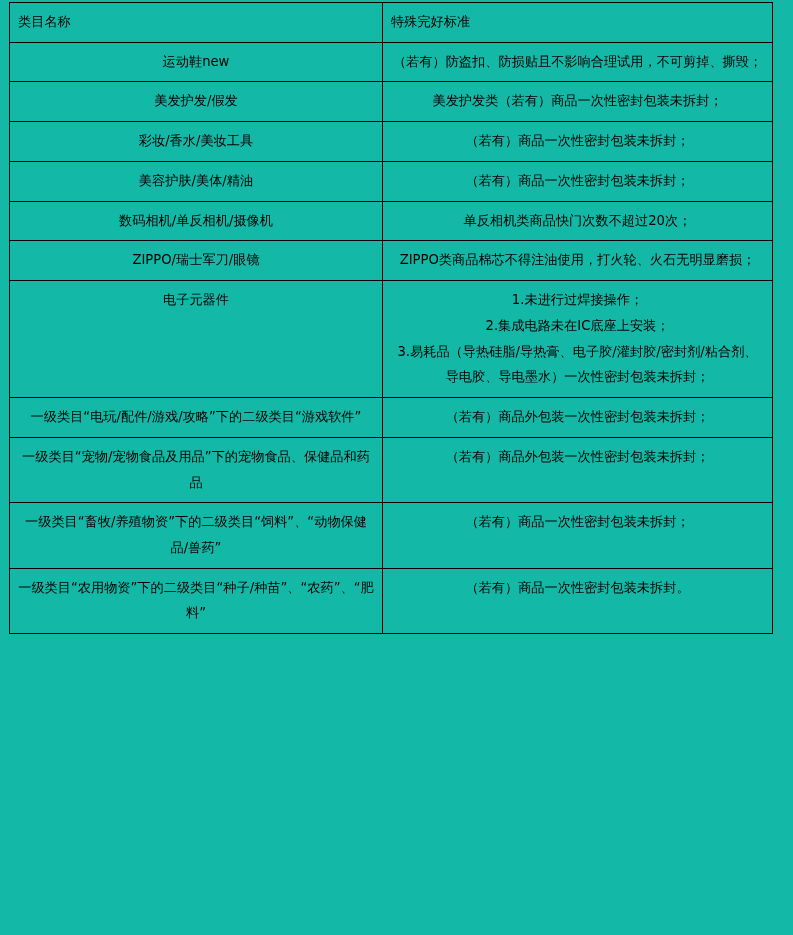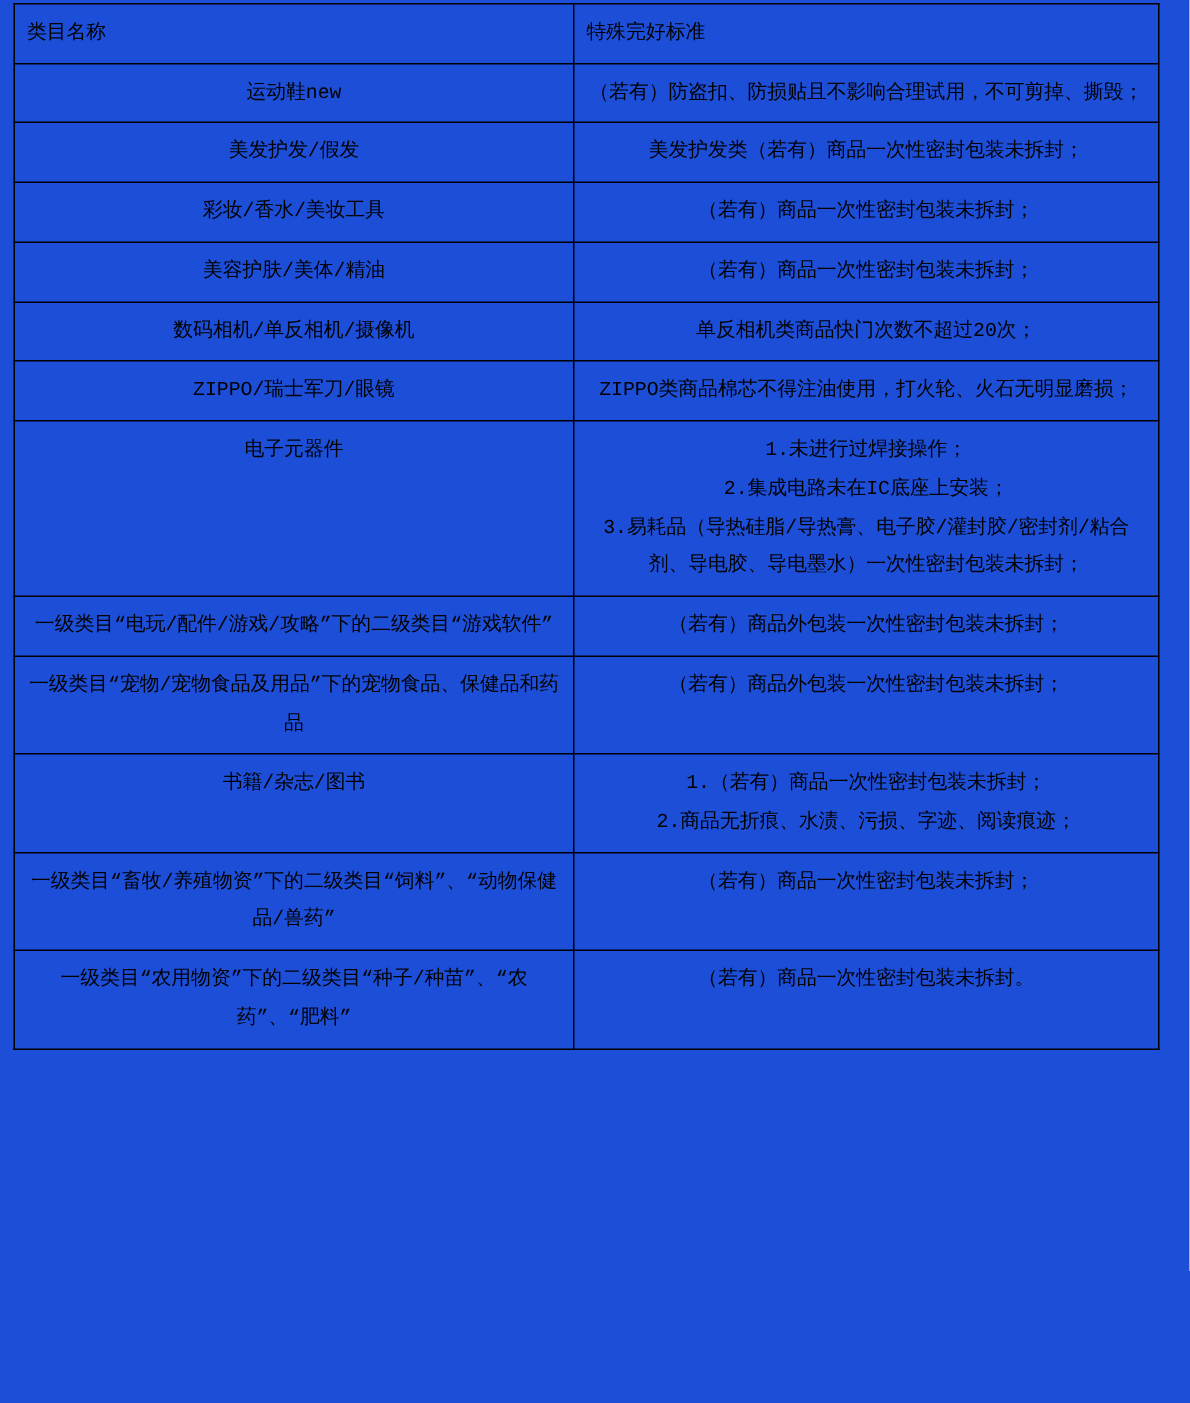--- a/index.html
+++ b/index.html
@@ -11,22 +11,21 @@
     width: 793px;
     height: 935px;
     font-family: "DejaVu Sans", "Liberation Sans", sans-serif;
     color: #000000;
     overflow: hidden;
   }
   #page {
     position: relative;
     width: 793px;
     height: 935px;
-    background: #1d4ed8;
-    font-family: Liberation Mono, monospace;
+    background: #14b8a6;
   }
   table.doc-table {
     position: absolute;
     left: 9px;
     top: 2px;
     width: 763px;
     border-collapse: collapse;
     table-layout: fixed;
   }
   table.doc-table td,
@@ -142,29 +141,20 @@
         <tr>
           <td class="cat-cell">
             <span class="line">一级类目“宠物/宠物食品及用品”下的宠物食品、保健品和药品</span>
           </td>
           <td class="std-cell">
             <span class="line">（若有）商品外包装一次性密封包装未拆封；</span>
           </td>
         </tr>
         <tr>
           <td class="cat-cell">
-            <span class="line">书籍/杂志/图书</span>
-          </td>
-          <td class="std-cell">
-            <span class="line">1.（若有）商品一次性密封包装未拆封；</span>
-            <span class="line">2.商品无折痕、水渍、污损、字迹、阅读痕迹；</span>
-          </td>
-        </tr>
-        <tr>
-          <td class="cat-cell">
             <span class="line">一级类目“畜牧/养殖物资”下的二级类目“饲料”、“动物保健品/兽药”</span>
           </td>
           <td class="std-cell">
             <span class="line">（若有）商品一次性密封包装未拆封；</span>
           </td>
         </tr>
         <tr>
           <td class="cat-cell">
             <span class="line">一级类目“农用物资”下的二级类目“种子/种苗”、“农药”、“肥料”</span>
           </td>

